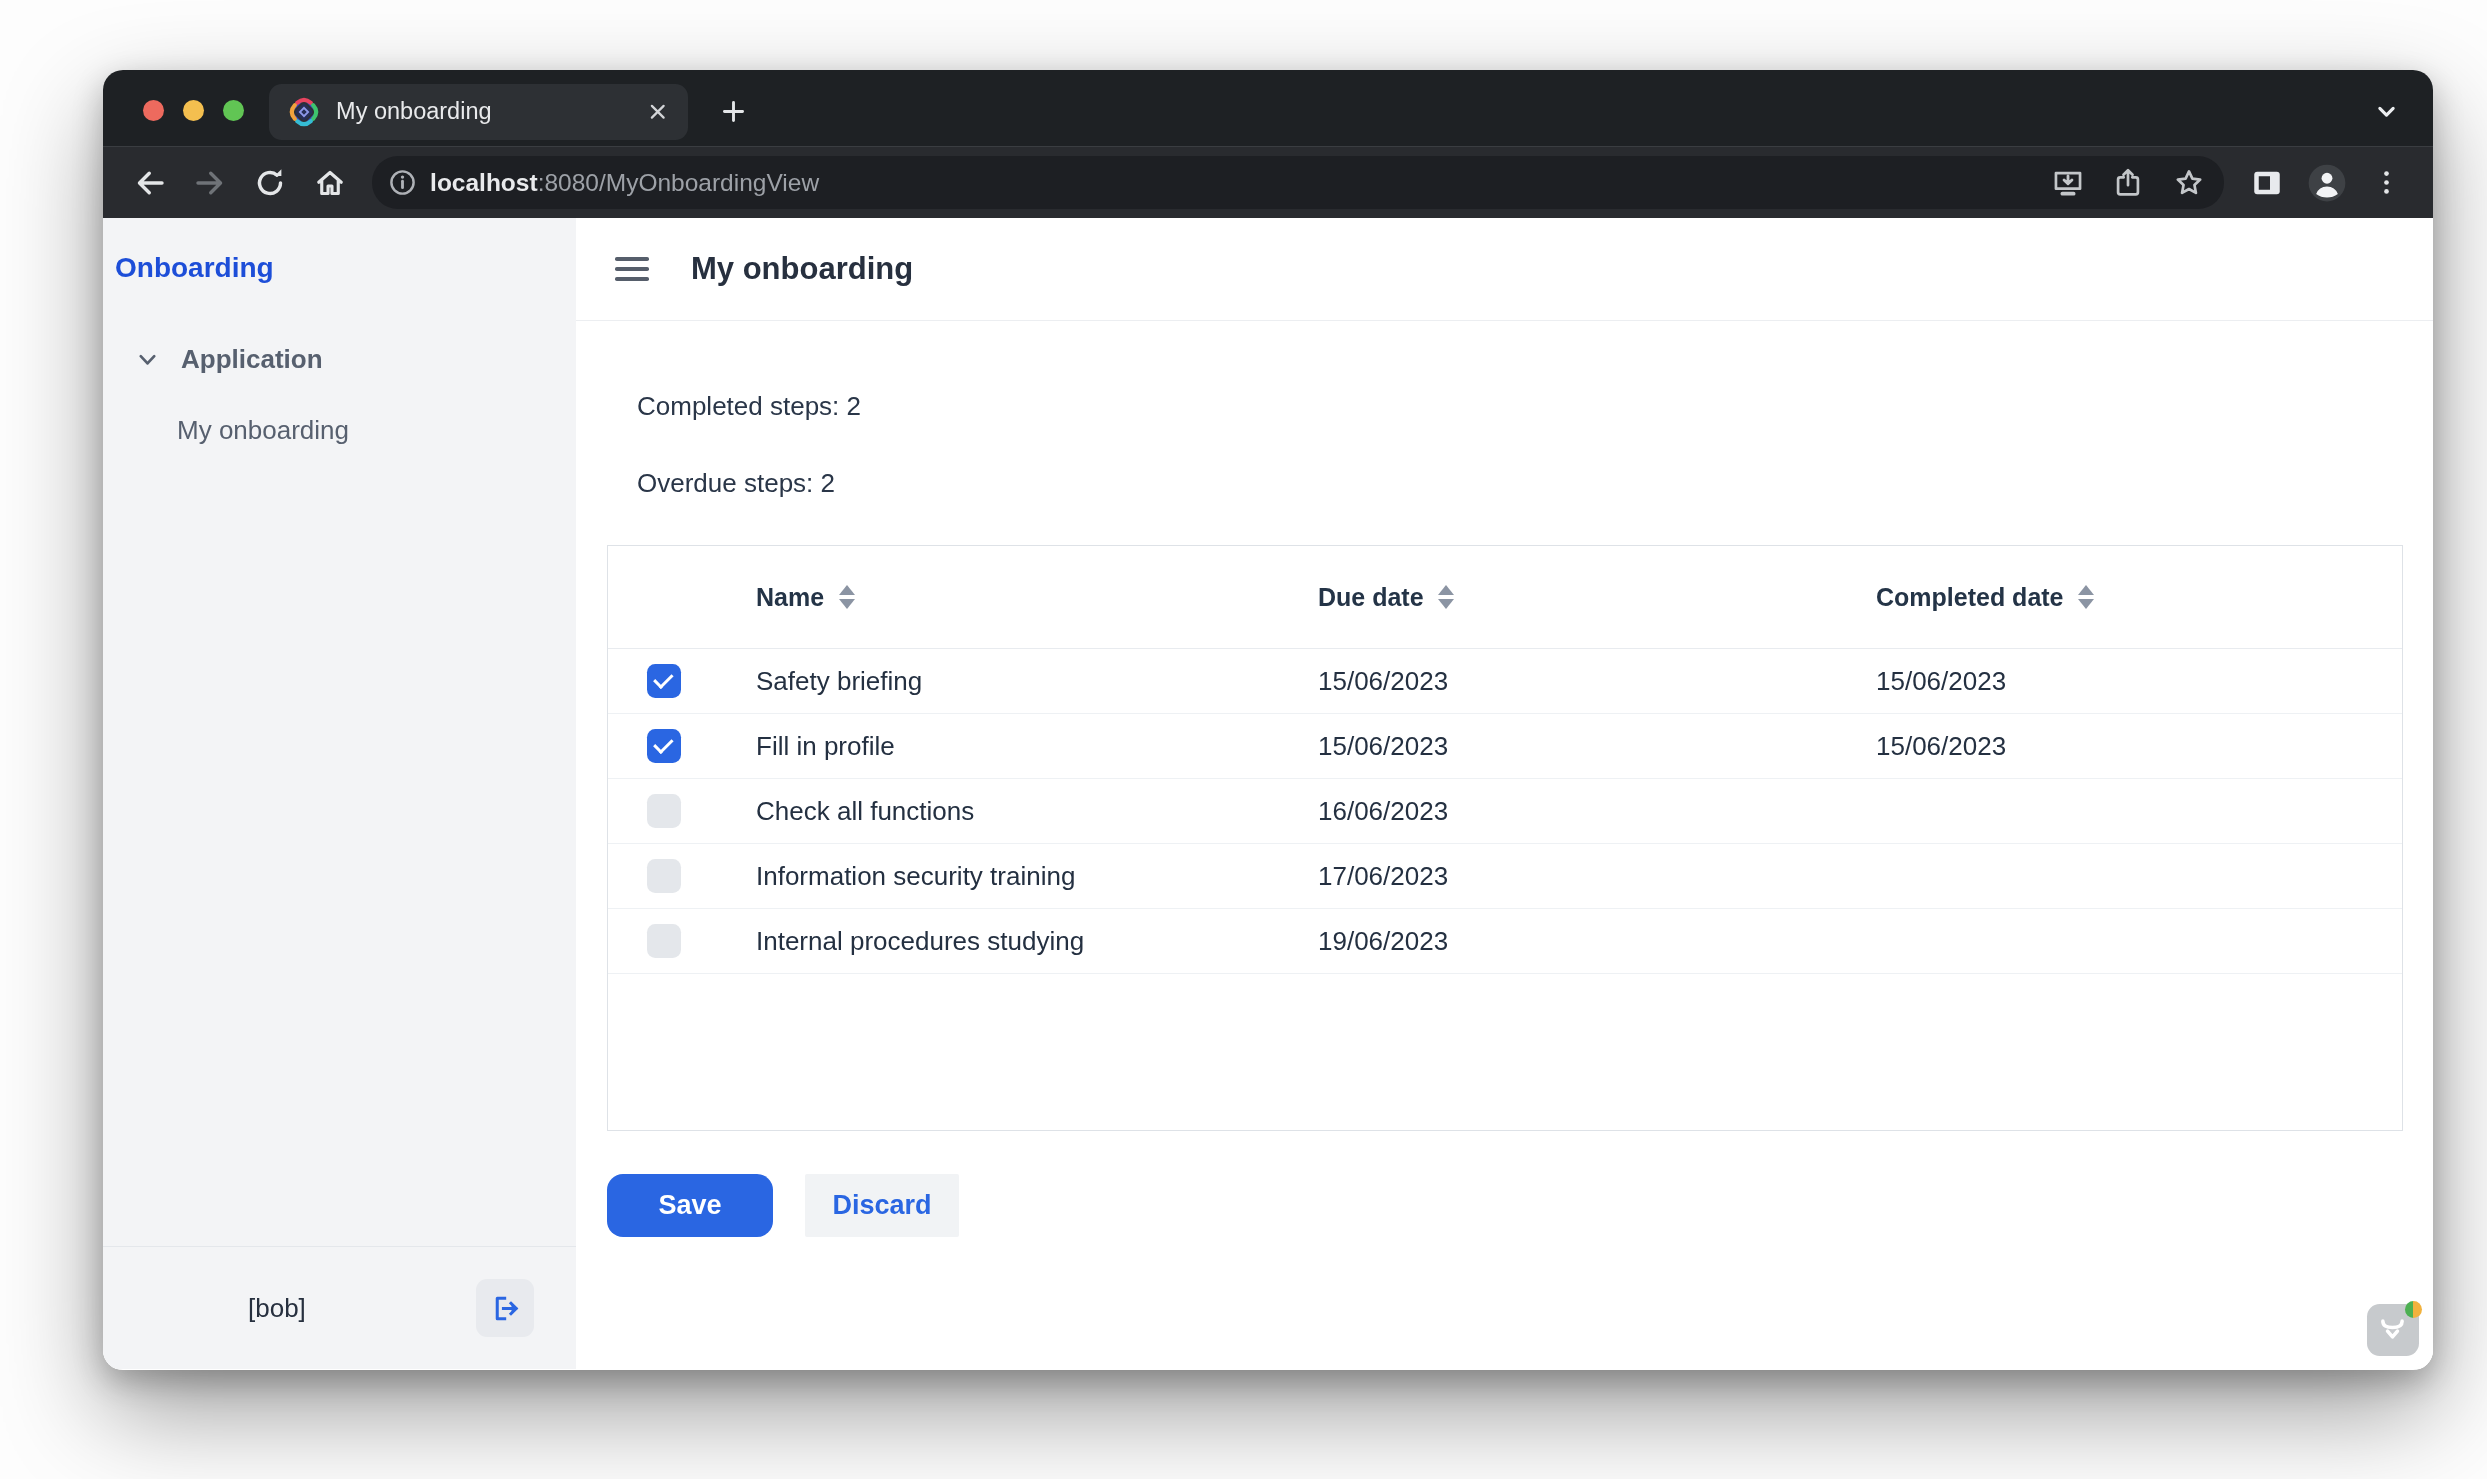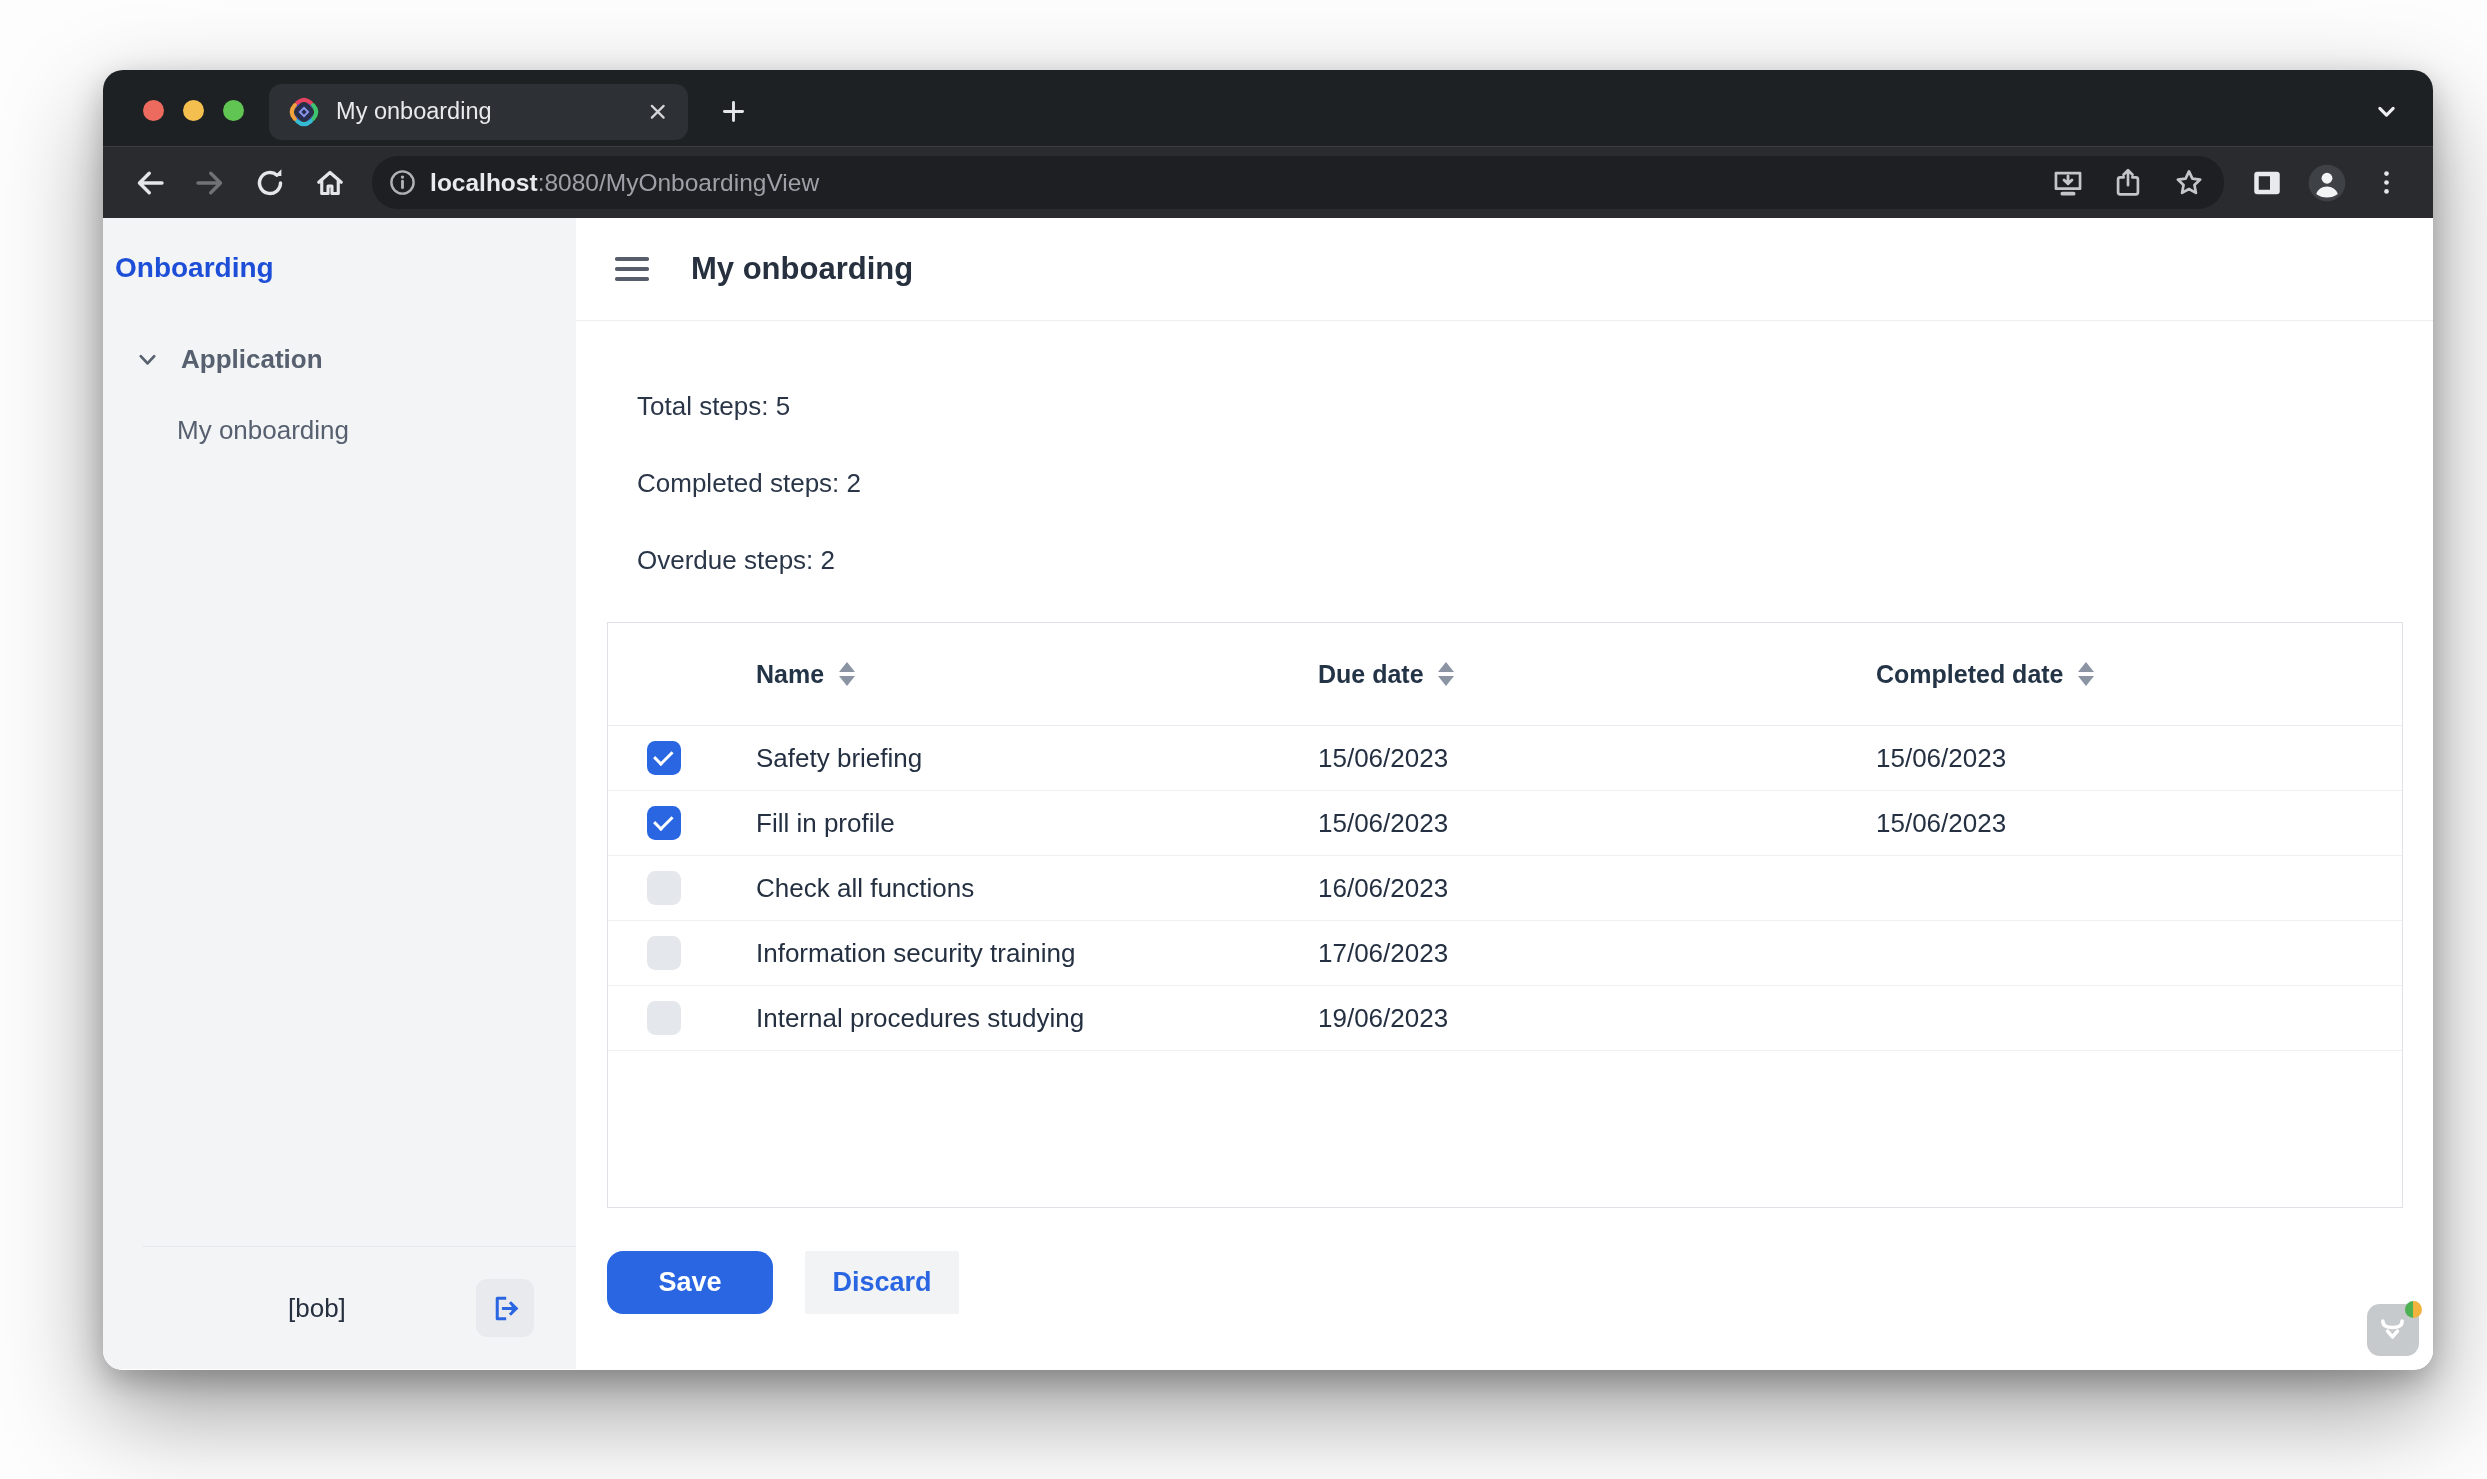--- a/index.html
+++ b/index.html
@@ -40,21 +40,21 @@
 
   
   .content { display:flex; height:1151px; background:#fff; }
 
   .sidebar { width:473px; background:#f3f4f6; position:relative; flex:0 0 auto; }
   .app-title { padding:34px 0 0 12px; font-size:28px; font-weight:600; color:#1d4ed8; }
   .nav-section { margin:60px 0 0 31px; display:flex; align-items:center; gap:20px; font-size:26px; font-weight:600; color:#57606f; cursor:pointer; }
   .nav-item { margin:40px 0 0 74px; font-size:26px; color:#57606f; cursor:pointer; }
   .sidebar-footer {
     position:absolute; left:0; right:0; bottom:0; height:123px; border-top:0.9px solid #e4e7eb;
-    display:flex; align-items:center; padding:0 42px 0 145px;margin-left:40px;
+    display:flex; align-items:center; padding:0 42px 0 145px;
   }
   .user-label { font-size:26px; color:#27303f; }
   .logout-btn { margin-left:auto; width:58px; height:58px; border:none; background:#e8eaee; border-radius:11px; display:flex; align-items:center; justify-content:center; cursor:pointer; }
 
   .main { flex:1; position:relative; background:#fff; }
   .main-header { height:103px; display:flex; align-items:center; border-bottom:0.9px solid #eceef1; padding-left:39px; }
   .hamburger { width:34px; display:flex; flex-direction:column; gap:6.3px; cursor:pointer; }
   .hamburger i { display:block; height:4.1px; background:#565e6b; border-radius:1.8px; }
   .page-title { margin-left:42px; font-size:31px; font-weight:700; color:#27303f; }
 
@@ -239,21 +239,20 @@
         <div class="main-header">
           <div class="hamburger">
               <i></i>
               <i></i>
               <i></i>
             </div>
           <h1 class="page-title">My onboarding</h1>
         </div>
 
         <div class="stats">
-          <p>Total steps: 5</p>
           <p>Completed steps: 2</p>
           <p>Overdue steps: 2</p>
         </div>
 
         <div class="grid">
           <div class="grid-header">
             <div class="gh-cell c0"></div>
             <div class="gh-cell c1">
               <span>Name</span>
               <span class="sorter">

